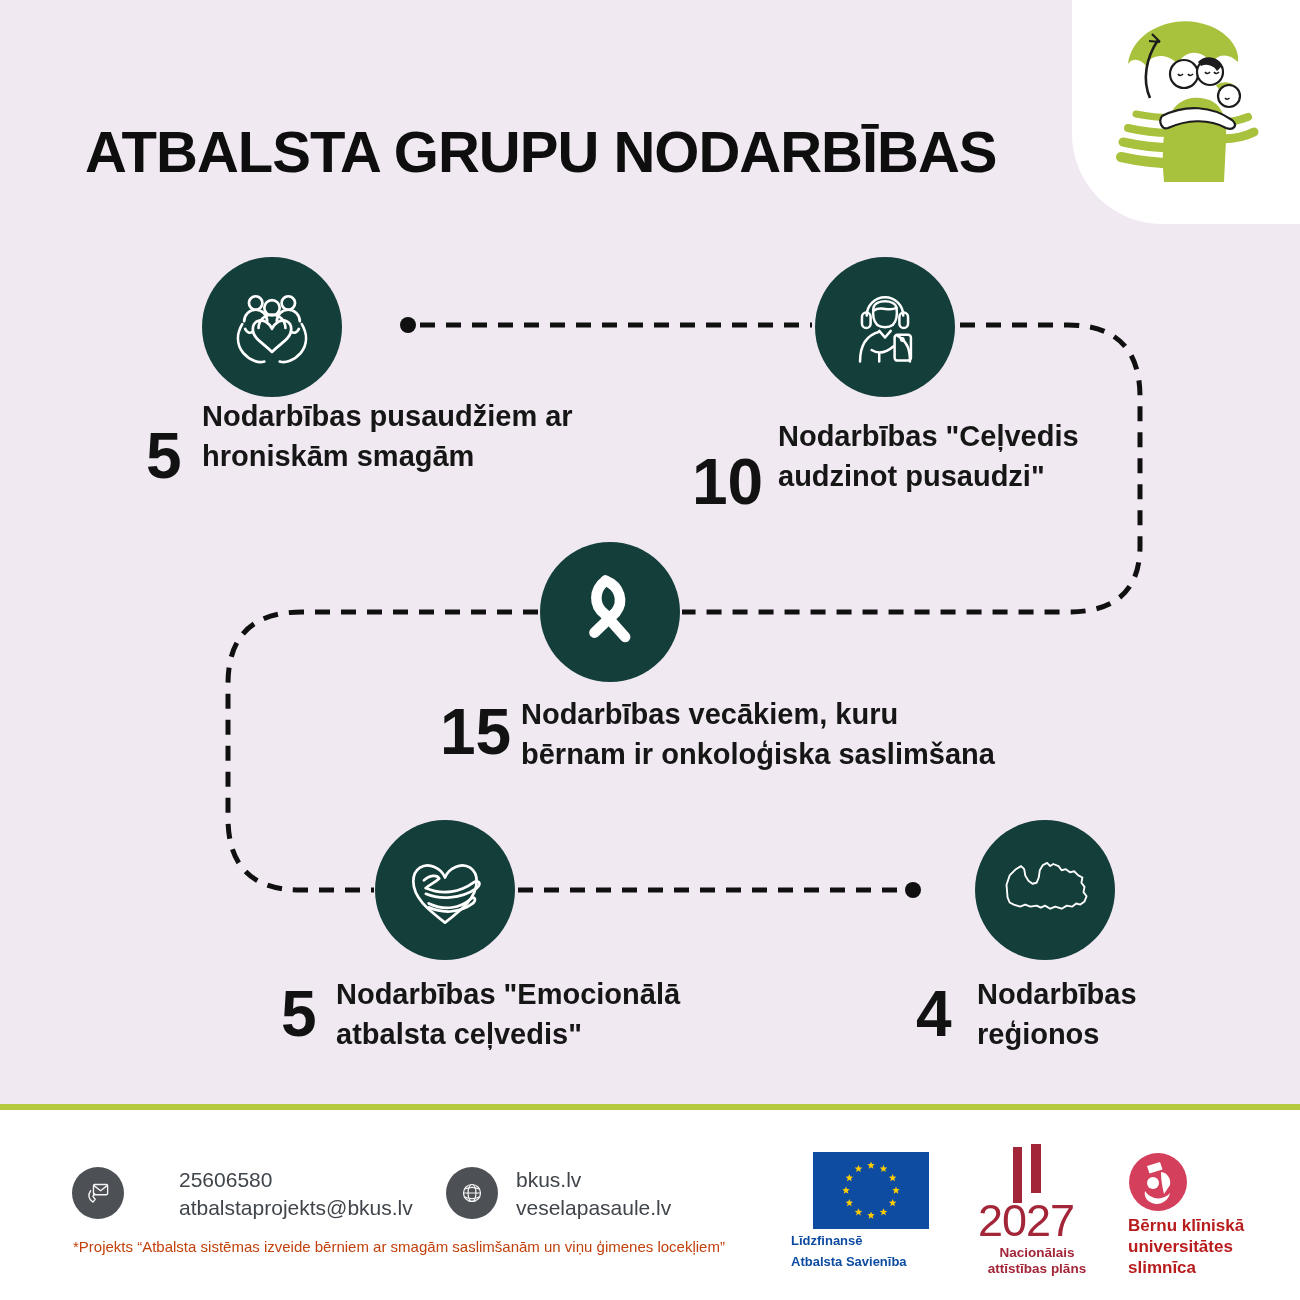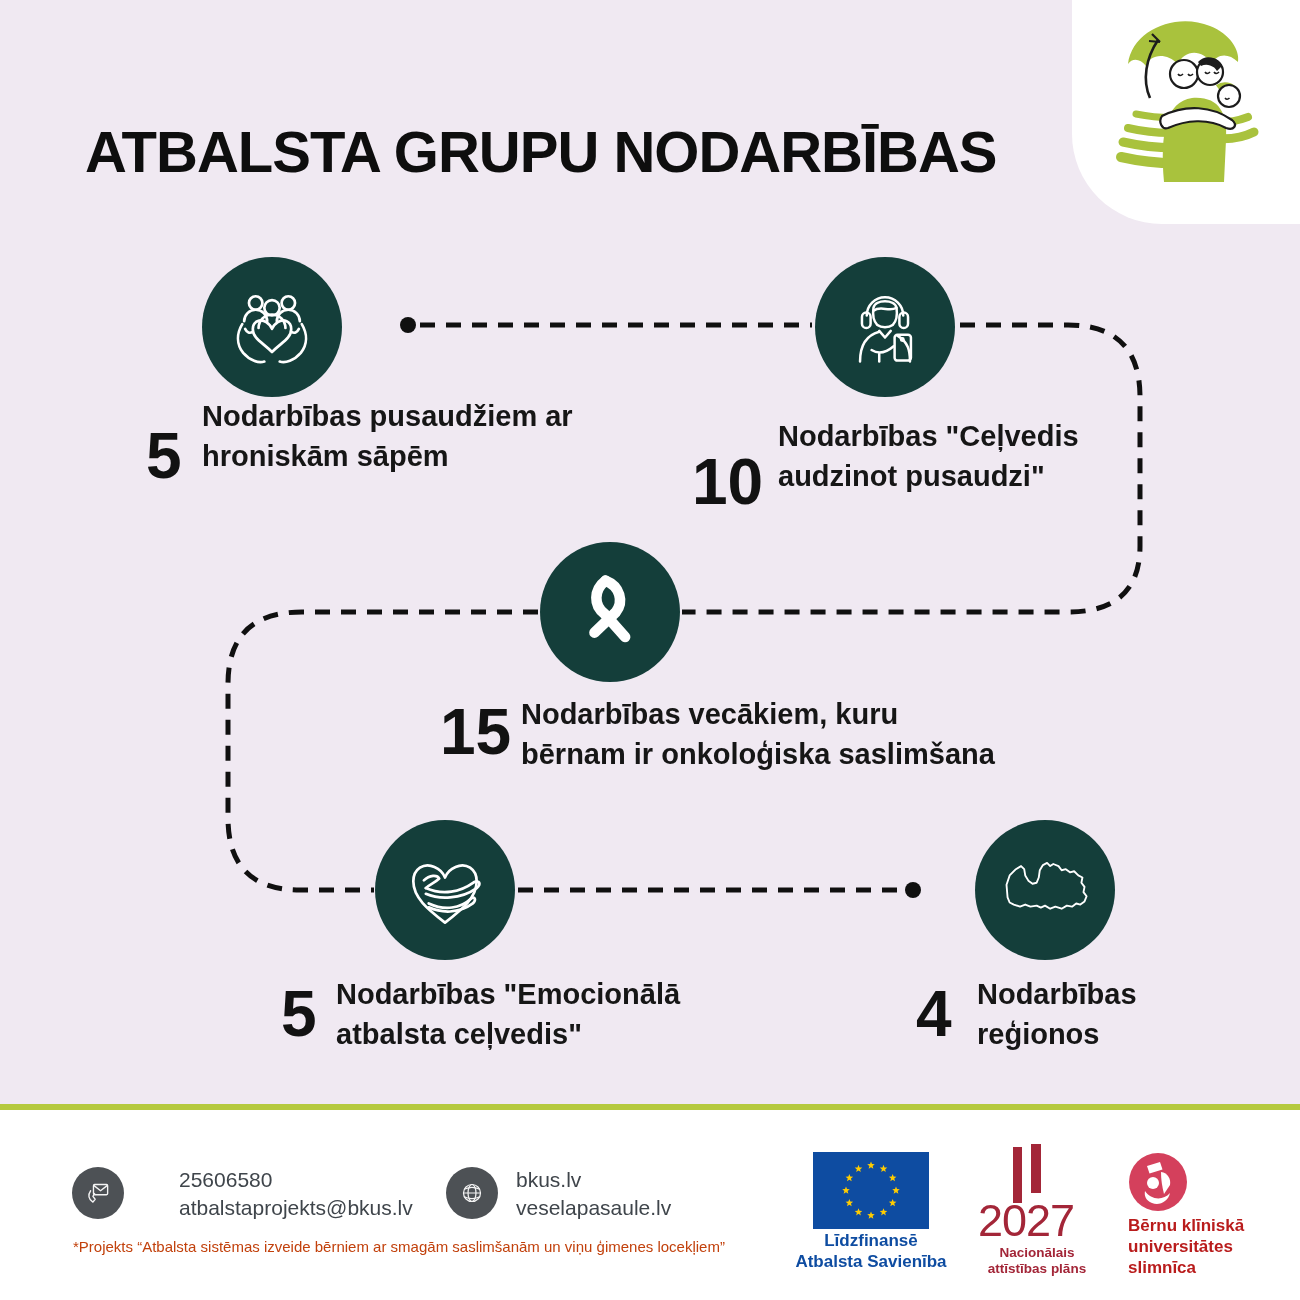--- a/index.html
+++ b/index.html
@@ -24,22 +24,22 @@
 
   .divider{position:absolute;left:0;top:1104px;width:1300px;height:6px;background:#b5c93f;}
   .footerbg{position:absolute;left:0;top:1110px;width:1300px;height:190px;background:#ffffff;}
 
   .contact-circle{position:absolute;width:52px;height:52px;border-radius:50%;background:#4d5155;
     display:flex;align-items:center;justify-content:center;}
   .contact-text{position:absolute;font-size:21px;font-weight:500;color:#3f454b;line-height:28px;}
   .footnote{position:absolute;left:73px;top:1238px;font-size:15px;color:#c2410c;}
 
   .eu-flag{position:absolute;left:813px;top:1152px;}
-  .eu-caption{position:absolute;left:791px;top:1230px;width:160px;text-align:center;
-    font-size:17px;font-weight:700;color:#0e4ca1;line-height:21px;}
+  .eu-caption{position:absolute;left:791px;top:1230px;width:160px;text-align:left;
+    font-size:13px;font-weight:700;color:#0e4ca1;line-height:21px;}
   .eu-caption .l{display:block;}
 
   .nap-bar{position:absolute;background:#a32638;}
   .nap-year{position:absolute;left:978px;top:1198px;font-size:45px;font-weight:400;
     color:#a32638;letter-spacing:-1px;line-height:1;}
   .nap-caption{position:absolute;left:966px;top:1245px;width:142px;text-align:center;
     font-size:13.5px;font-weight:700;color:#a32638;line-height:16px;}
   .nap-caption .l{display:block;}
 
   .bkus-logo{position:absolute;left:1128px;top:1152px;}
@@ -144,21 +144,21 @@
 
   <div class="node" style="left:975px;top:820px;">
     <svg width="104" height="104" viewBox="0 0 100 100" fill="none" stroke="#ffffff" stroke-width="1.8" stroke-linejoin="round">
       <path d="M14,57 L13,45 L16,36 L22,30 L27,27 L30,30 L31,36 L34,41 L38,44 L42,43 L44,38 L45,31 L48,26 L52,24 L55,27 L58,25 L63,27 L66,31 L70,30 L74,33 L78,32 L82,36 L86,38 L85,43 L88,47 L87,52 L90,56 L88,61 L84,64 L80,63 L76,66 L71,65 L66,68 L60,66 L55,68 L50,65 L46,67 L42,65 L36,66 L31,64 L26,66 L20,64 L16,62 Z"></path>
     </svg>
   </div>
 
   <div class="count" style="left:146px;top:424px;">5</div>
   <div class="item-label" style="left:202px;top:396px;">
     <span class="l">Nodarbības pusaudžiem ar</span>
-    <span class="l">hroniskām sāpēm</span>
+    <span class="l">hroniskām smagām</span>
   </div>
 
   <div class="count" style="left:692px;top:424px;margin-top:26px;">10</div>
   <div class="item-label" style="left:778px;top:416px;">
     <span class="l">Nodarbības "Ceļvedis</span>
     <span class="l">audzinot pusaudzi"</span>
   </div>
 
   <div class="count" style="left:440px;top:700px;">15</div>
   <div class="item-label" style="left:521px;top:694px;">

